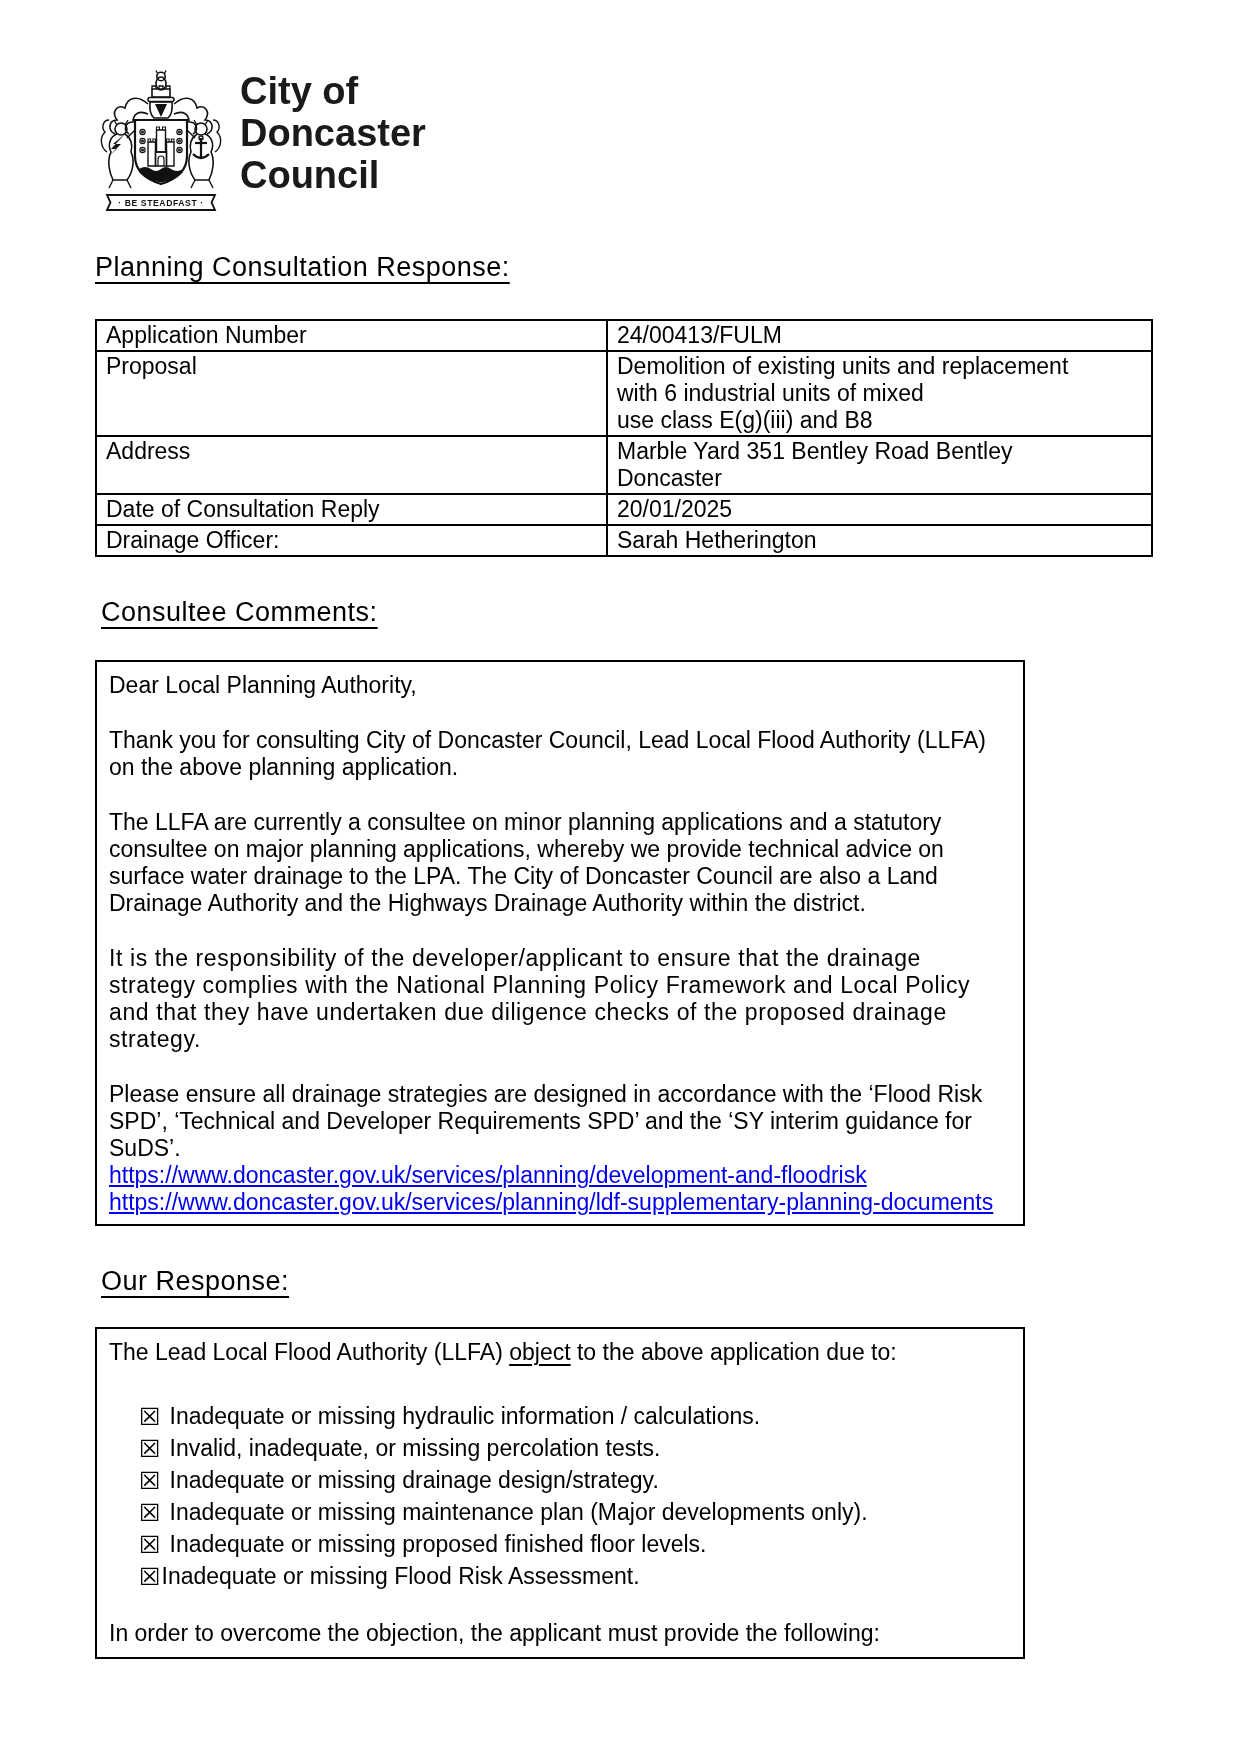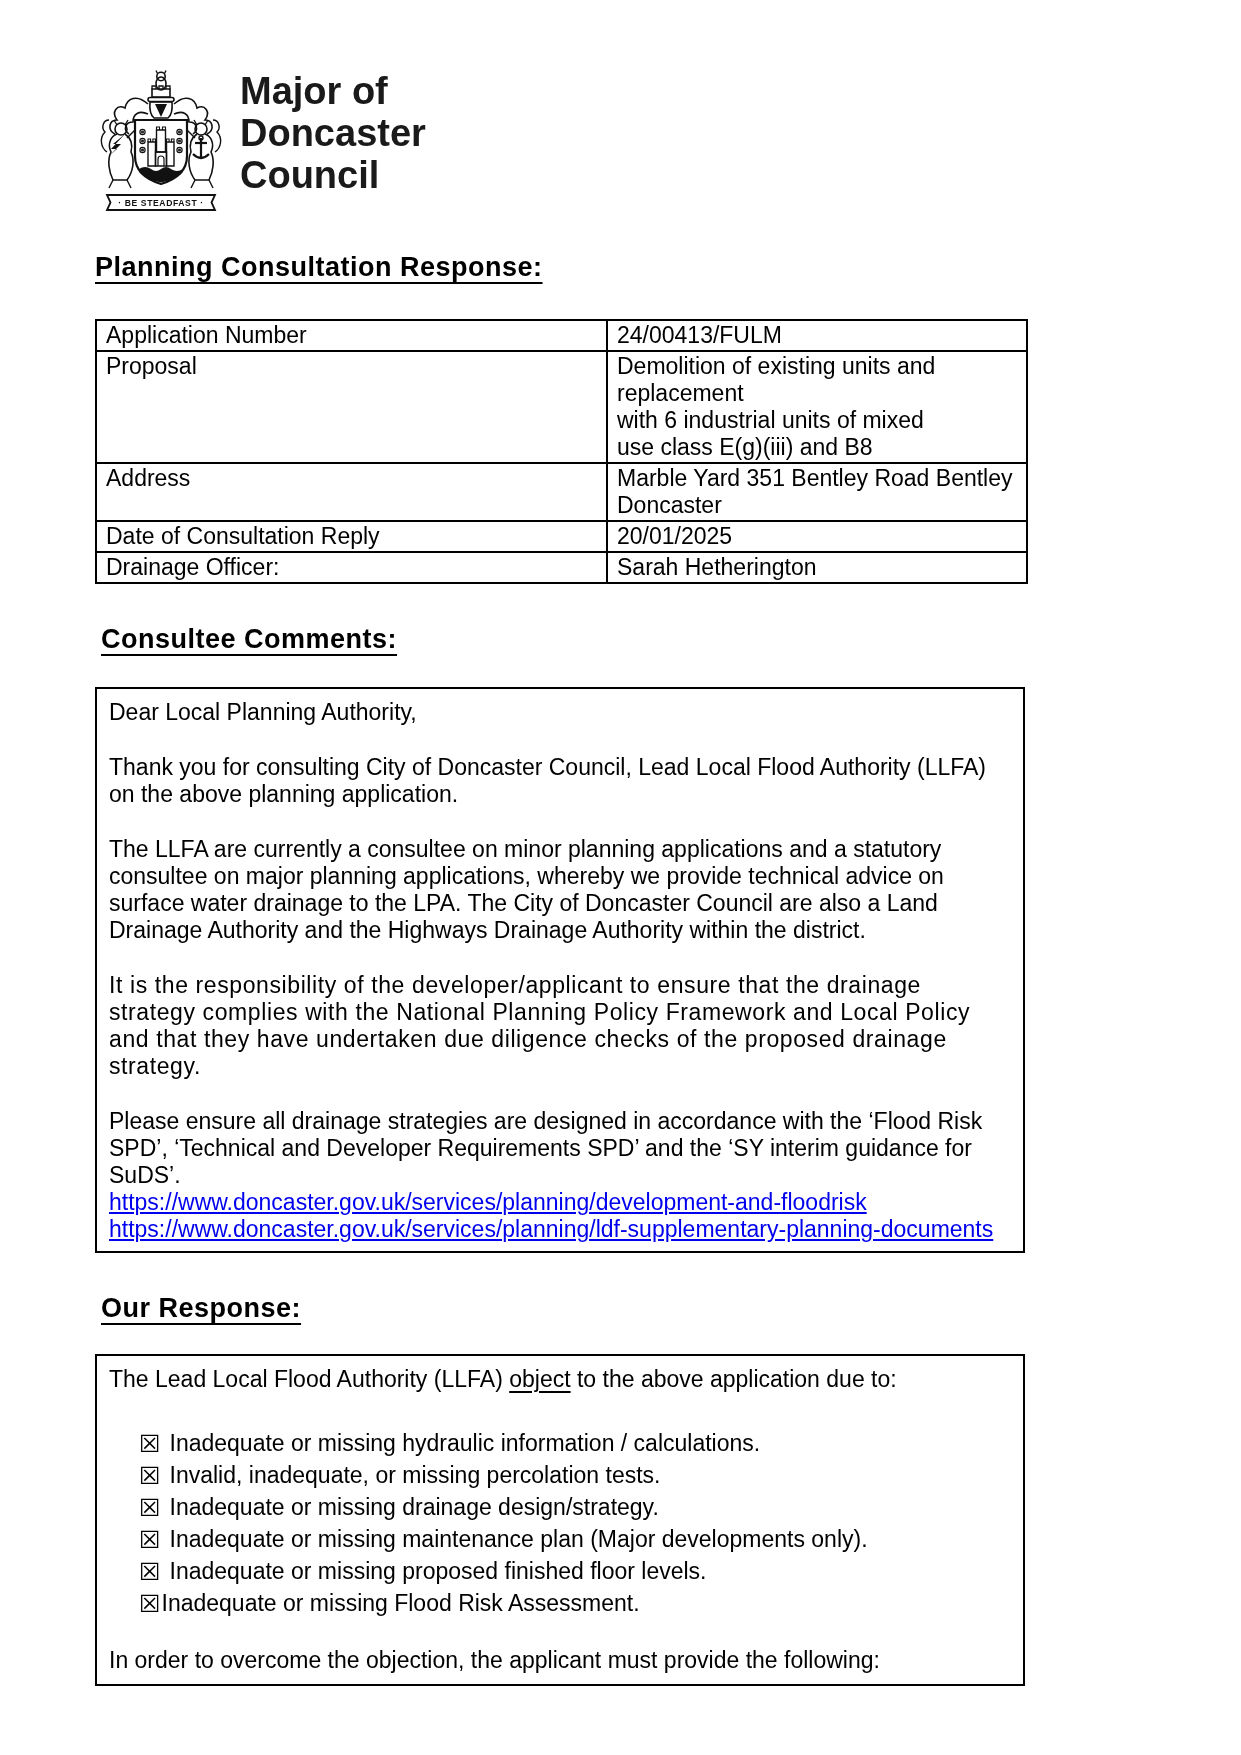--- a/index.html
+++ b/index.html
@@ -24,34 +24,34 @@
     font-size: 38px;
     line-height: 42px;
     font-weight: 700;
     letter-spacing: 0px;
     color: #1a1a1a;
   }
 
   
   .sec-heading {
     font-size: 27px;
-    font-weight: 700;
+    font-weight: 400;
     letter-spacing: 0.5px;
     text-decoration: underline;
     text-decoration-thickness: 2px;
     text-underline-offset: 6px;
     color: #000;
   }
   .h-main  { margin-top: 38px; }
   .h-block { margin-top: 40px; margin-left: 6px; }
 
   
   table.details {
     margin-top: 36px;
-    width: 933px;
+    width: 1058px;
     border-collapse: collapse;
     table-layout: fixed;
   }
   table.details td {
     border: 2px solid #000;
     font-size: 23px;
     line-height: 27px;
     padding: 1px 9px;
     vertical-align: top;
   }
@@ -174,21 +174,21 @@
         <line x1="106" y1="70" x2="106" y2="90"></line>
         <line x1="100" y1="75" x2="112" y2="75"></line>
         <path d="M98 86 Q106 94 114 86" fill="none"></path>
         <circle cx="106" cy="70" r="2" fill="none" stroke-width="1.4"></circle>
       </g>
 
       <path d="M12 127 L120 127 L116.5 134.5 L120 142 L12 142 L15.5 134.5 Z" fill="#fff" stroke-width="1.8"></path>
       <text x="66" y="138" text-anchor="middle" font-size="8.6" font-weight="bold" font-family="Liberation Sans, sans-serif" fill="#111" stroke="none" letter-spacing="0.6">· BE STEADFAST ·</text>
     </svg>
     <div class="wordmark">
-      <div>Major of</div>
+      <div>City of</div>
       <div>Doncaster</div>
       <div>Council</div>
     </div>
   </div>
 
   <div class="sec-heading h-main">Planning Consultation Response:</div>
 
   <table class="details">
     <colgroup>
         <col class="col-label">

